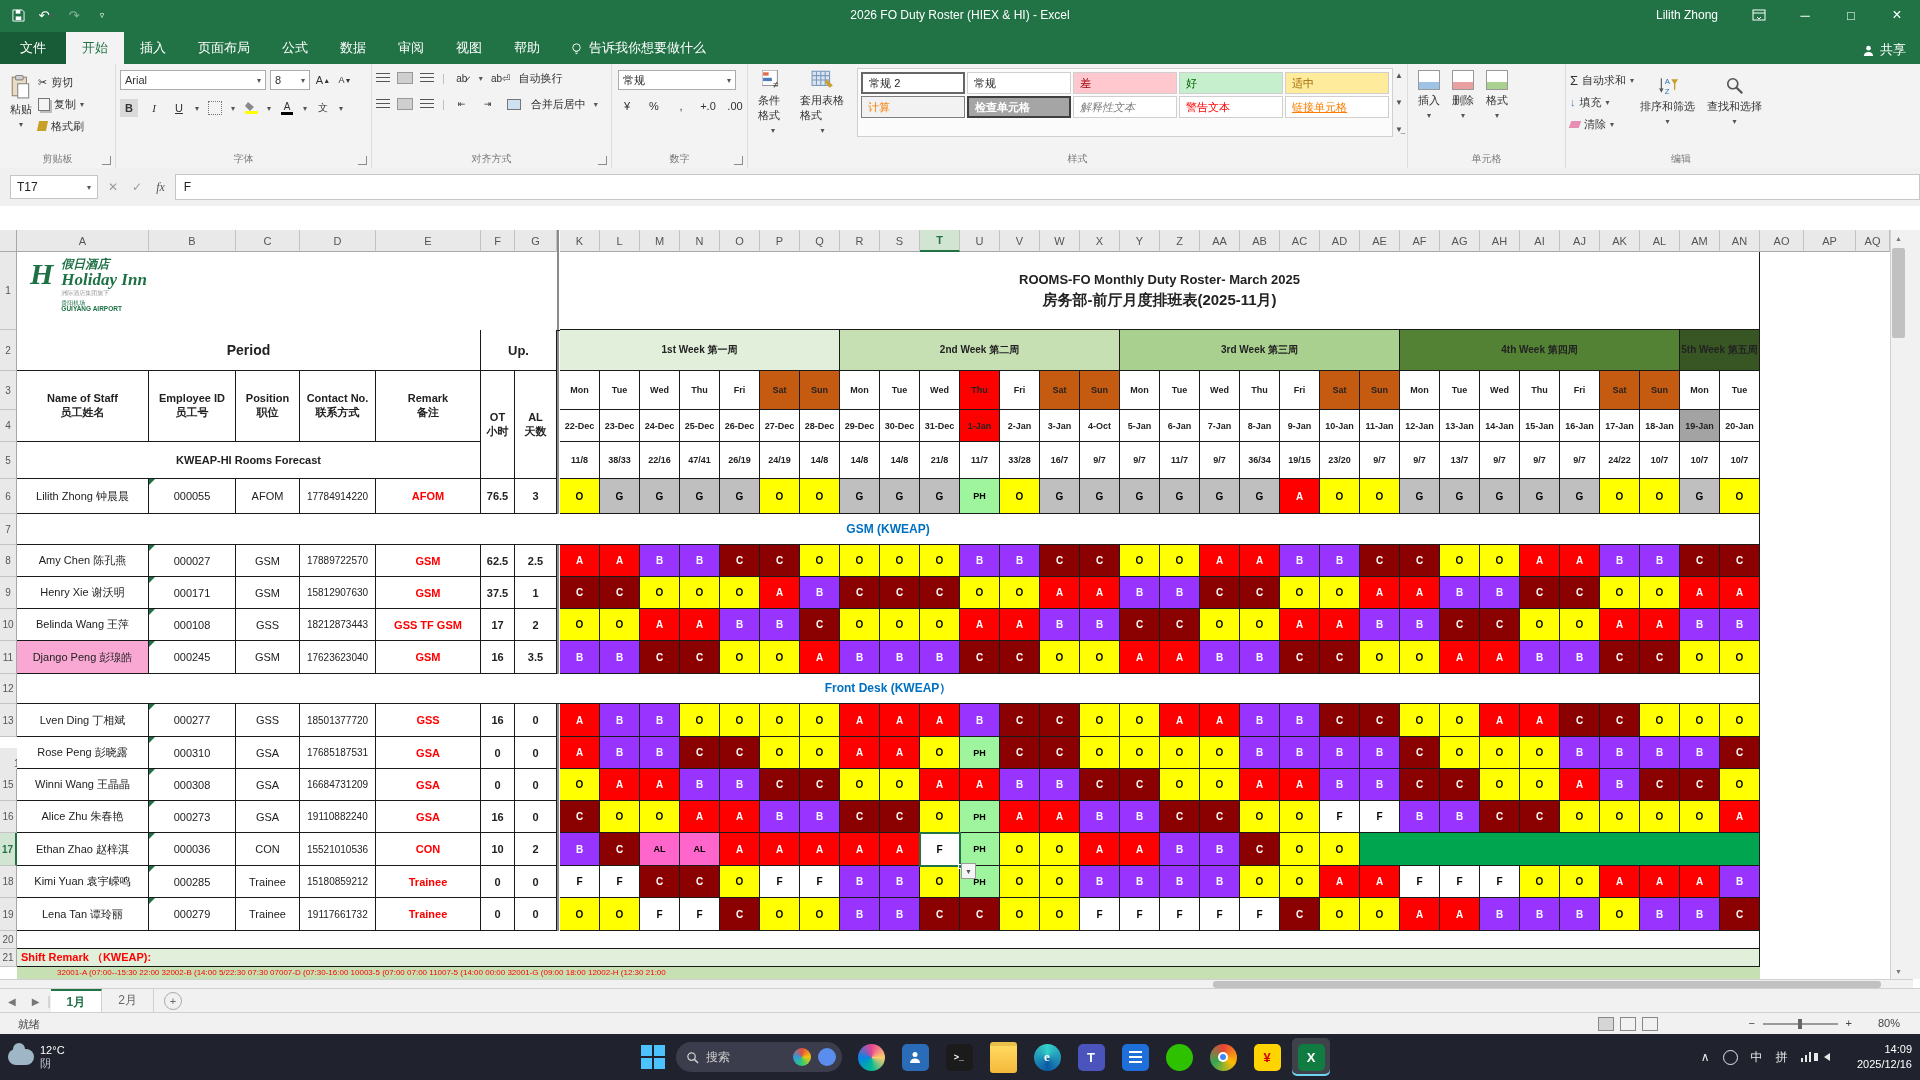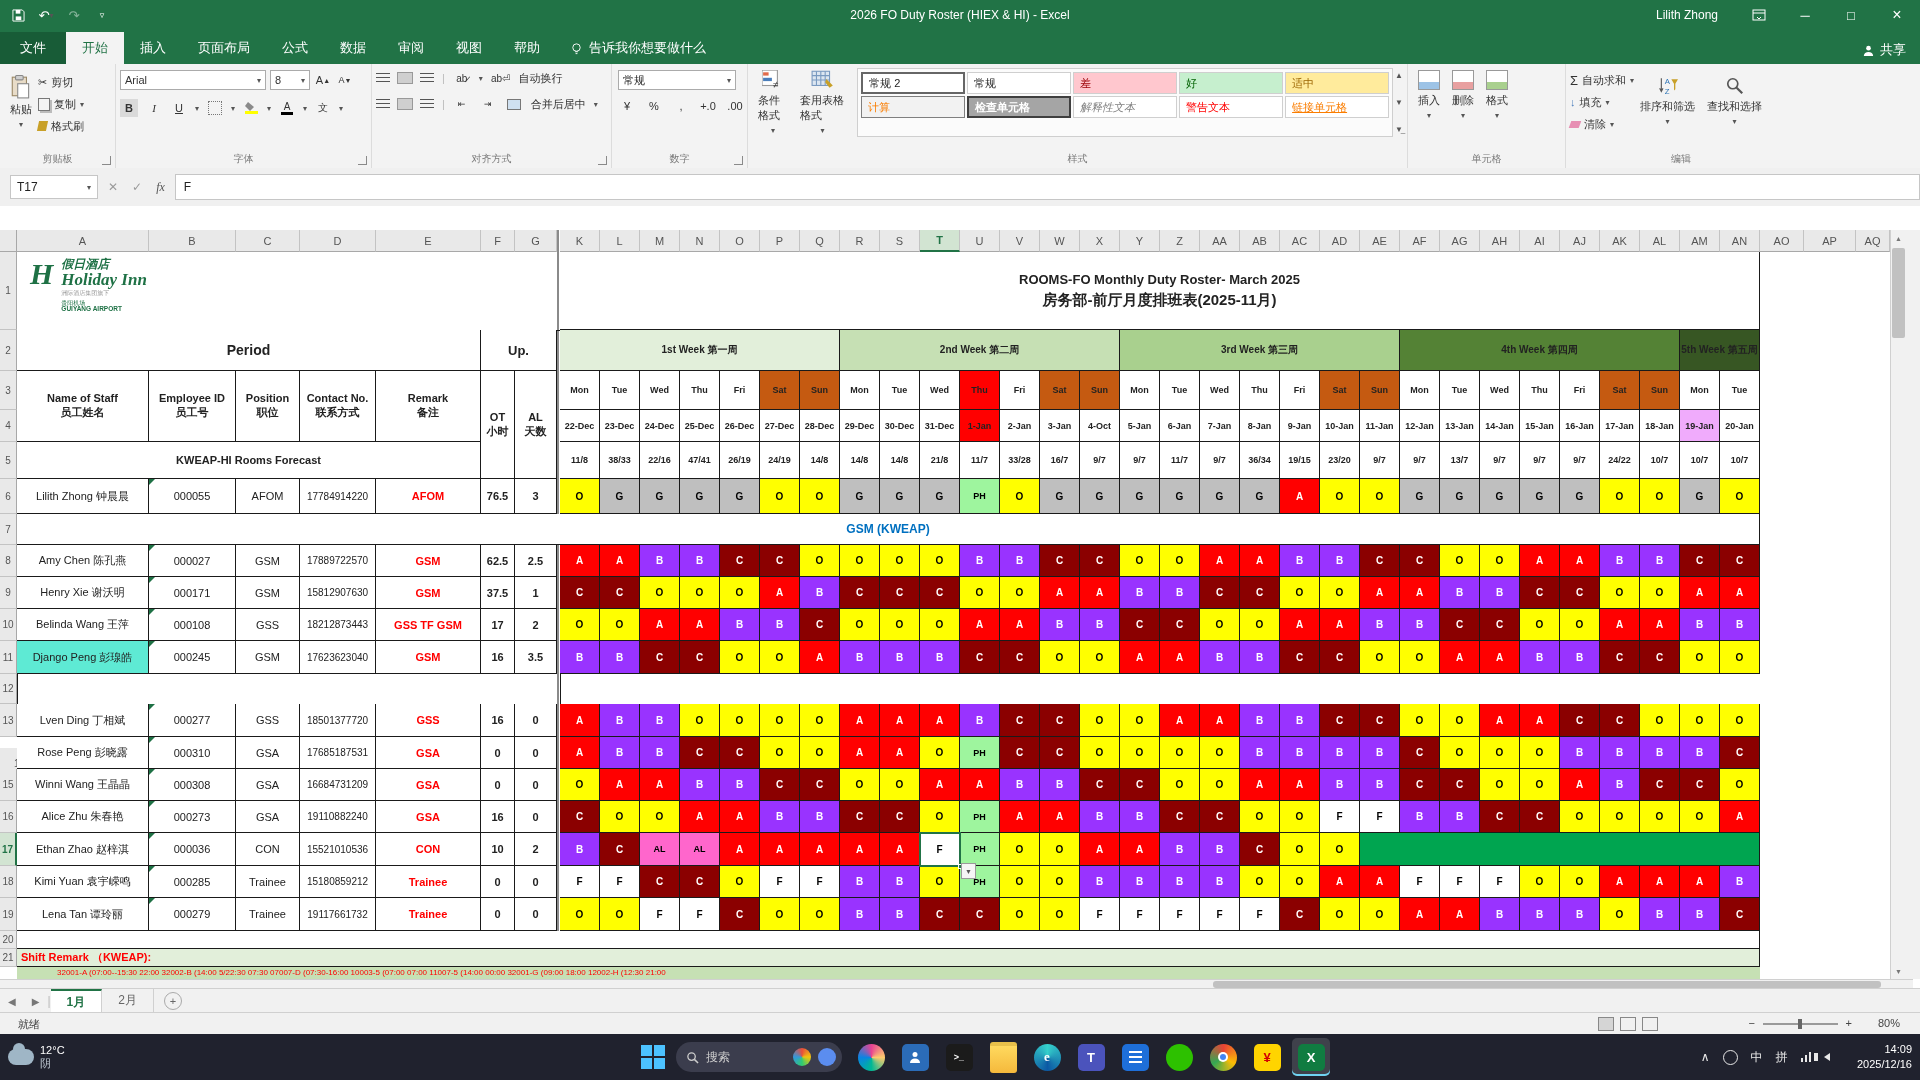--- a/index.html
+++ b/index.html
@@ -558,21 +558,21 @@
       <div class="cell" style="position: absolute; left: 1280px; top: 410px; width: 40px; height: 32px; box-sizing: border-box; display: flex; align-items: center; justify-content: center; text-align: center; font-size: 9px; overflow: hidden; font-weight: bold; background: rgb(255, 255, 255);">9-Jan</div>
       <div class="cell" style="position: absolute; left: 1320px; top: 410px; width: 40px; height: 32px; box-sizing: border-box; display: flex; align-items: center; justify-content: center; text-align: center; font-size: 9px; overflow: hidden; font-weight: bold; background: rgb(255, 255, 255);">10-Jan</div>
       <div class="cell" style="position: absolute; left: 1360px; top: 410px; width: 40px; height: 32px; box-sizing: border-box; display: flex; align-items: center; justify-content: center; text-align: center; font-size: 9px; overflow: hidden; font-weight: bold; background: rgb(255, 255, 255);">11-Jan</div>
       <div class="cell" style="position: absolute; left: 1400px; top: 410px; width: 40px; height: 32px; box-sizing: border-box; display: flex; align-items: center; justify-content: center; text-align: center; font-size: 9px; overflow: hidden; font-weight: bold; background: rgb(255, 255, 255);">12-Jan</div>
       <div class="cell" style="position: absolute; left: 1440px; top: 410px; width: 40px; height: 32px; box-sizing: border-box; display: flex; align-items: center; justify-content: center; text-align: center; font-size: 9px; overflow: hidden; font-weight: bold; background: rgb(255, 255, 255);">13-Jan</div>
       <div class="cell" style="position: absolute; left: 1480px; top: 410px; width: 40px; height: 32px; box-sizing: border-box; display: flex; align-items: center; justify-content: center; text-align: center; font-size: 9px; overflow: hidden; font-weight: bold; background: rgb(255, 255, 255);">14-Jan</div>
       <div class="cell" style="position: absolute; left: 1520px; top: 410px; width: 40px; height: 32px; box-sizing: border-box; display: flex; align-items: center; justify-content: center; text-align: center; font-size: 9px; overflow: hidden; font-weight: bold; background: rgb(255, 255, 255);">15-Jan</div>
       <div class="cell" style="position: absolute; left: 1560px; top: 410px; width: 40px; height: 32px; box-sizing: border-box; display: flex; align-items: center; justify-content: center; text-align: center; font-size: 9px; overflow: hidden; font-weight: bold; background: rgb(255, 255, 255);">16-Jan</div>
       <div class="cell" style="position: absolute; left: 1600px; top: 410px; width: 40px; height: 32px; box-sizing: border-box; display: flex; align-items: center; justify-content: center; text-align: center; font-size: 9px; overflow: hidden; font-weight: bold; background: rgb(255, 255, 255);">17-Jan</div>
       <div class="cell" style="position: absolute; left: 1640px; top: 410px; width: 40px; height: 32px; box-sizing: border-box; display: flex; align-items: center; justify-content: center; text-align: center; font-size: 9px; overflow: hidden; font-weight: bold; background: rgb(255, 255, 255);">18-Jan</div>
-      <div class="cell" style="position: absolute; left: 1680px; top: 410px; width: 40px; height: 32px; box-sizing: border-box; display: flex; align-items: center; justify-content: center; text-align: center; font-size: 9px; overflow: hidden; font-weight: bold; background: #f0abfc;">19-Jan</div>
+      <div class="cell" style="position: absolute; left: 1680px; top: 410px; width: 40px; height: 32px; box-sizing: border-box; display: flex; align-items: center; justify-content: center; text-align: center; font-size: 9px; overflow: hidden; font-weight: bold; background: #a3a3a3;">19-Jan</div>
       <div class="cell" style="position: absolute; left: 1720px; top: 410px; width: 40px; height: 32px; box-sizing: border-box; display: flex; align-items: center; justify-content: center; text-align: center; font-size: 9px; overflow: hidden; font-weight: bold; background: rgb(255, 255, 255);">20-Jan</div>
       <div class="cell" style="position: absolute; left: 560px; top: 442px; width: 40px; height: 37px; box-sizing: border-box; display: flex; align-items: center; justify-content: center; text-align: center; font-size: 9px; overflow: hidden; font-weight: bold; background: rgb(255, 255, 255);">11/8</div>
       <div class="cell" style="position: absolute; left: 600px; top: 442px; width: 40px; height: 37px; box-sizing: border-box; display: flex; align-items: center; justify-content: center; text-align: center; font-size: 9px; overflow: hidden; font-weight: bold; background: rgb(255, 255, 255);">38/33</div>
       <div class="cell" style="position: absolute; left: 640px; top: 442px; width: 40px; height: 37px; box-sizing: border-box; display: flex; align-items: center; justify-content: center; text-align: center; font-size: 9px; overflow: hidden; font-weight: bold; background: rgb(255, 255, 255);">22/16</div>
       <div class="cell" style="position: absolute; left: 680px; top: 442px; width: 40px; height: 37px; box-sizing: border-box; display: flex; align-items: center; justify-content: center; text-align: center; font-size: 9px; overflow: hidden; font-weight: bold; background: rgb(255, 255, 255);">47/41</div>
       <div class="cell" style="position: absolute; left: 720px; top: 442px; width: 40px; height: 37px; box-sizing: border-box; display: flex; align-items: center; justify-content: center; text-align: center; font-size: 9px; overflow: hidden; font-weight: bold; background: rgb(255, 255, 255);">26/19</div>
       <div class="cell" style="position: absolute; left: 760px; top: 442px; width: 40px; height: 37px; box-sizing: border-box; display: flex; align-items: center; justify-content: center; text-align: center; font-size: 9px; overflow: hidden; font-weight: bold; background: rgb(255, 255, 255);">24/19</div>
       <div class="cell" style="position: absolute; left: 800px; top: 442px; width: 40px; height: 37px; box-sizing: border-box; display: flex; align-items: center; justify-content: center; text-align: center; font-size: 9px; overflow: hidden; font-weight: bold; background: rgb(255, 255, 255);">14/8</div>
       <div class="cell" style="position: absolute; left: 840px; top: 442px; width: 40px; height: 37px; box-sizing: border-box; display: flex; align-items: center; justify-content: center; text-align: center; font-size: 9px; overflow: hidden; font-weight: bold; background: rgb(255, 255, 255);">14/8</div>
       <div class="cell" style="position: absolute; left: 880px; top: 442px; width: 40px; height: 37px; box-sizing: border-box; display: flex; align-items: center; justify-content: center; text-align: center; font-size: 9px; overflow: hidden; font-weight: bold; background: rgb(255, 255, 255);">14/8</div>
@@ -739,21 +739,21 @@
       <div class="cell" style="position: absolute; left: 1360px; top: 609px; width: 40px; height: 32px; box-sizing: border-box; display: flex; align-items: center; justify-content: center; text-align: center; font-size: 10px; overflow: hidden; background: rgb(153, 51, 255); color: rgb(255, 255, 255); font-weight: bold;">B</div>
       <div class="cell" style="position: absolute; left: 1400px; top: 609px; width: 40px; height: 32px; box-sizing: border-box; display: flex; align-items: center; justify-content: center; text-align: center; font-size: 10px; overflow: hidden; background: rgb(153, 51, 255); color: rgb(255, 255, 255); font-weight: bold;">B</div>
       <div class="cell" style="position: absolute; left: 1440px; top: 609px; width: 40px; height: 32px; box-sizing: border-box; display: flex; align-items: center; justify-content: center; text-align: center; font-size: 10px; overflow: hidden; background: rgb(139, 0, 0); color: rgb(255, 255, 255); font-weight: bold;">C</div>
       <div class="cell" style="position: absolute; left: 1480px; top: 609px; width: 40px; height: 32px; box-sizing: border-box; display: flex; align-items: center; justify-content: center; text-align: center; font-size: 10px; overflow: hidden; background: rgb(139, 0, 0); color: rgb(255, 255, 255); font-weight: bold;">C</div>
       <div class="cell" style="position: absolute; left: 1520px; top: 609px; width: 40px; height: 32px; box-sizing: border-box; display: flex; align-items: center; justify-content: center; text-align: center; font-size: 10px; overflow: hidden; background: rgb(255, 255, 0); color: rgb(0, 0, 0); font-weight: bold;">O</div>
       <div class="cell" style="position: absolute; left: 1560px; top: 609px; width: 40px; height: 32px; box-sizing: border-box; display: flex; align-items: center; justify-content: center; text-align: center; font-size: 10px; overflow: hidden; background: rgb(255, 255, 0); color: rgb(0, 0, 0); font-weight: bold;">O</div>
       <div class="cell" style="position: absolute; left: 1600px; top: 609px; width: 40px; height: 32px; box-sizing: border-box; display: flex; align-items: center; justify-content: center; text-align: center; font-size: 10px; overflow: hidden; background: rgb(255, 0, 0); color: rgb(255, 255, 255); font-weight: bold;">A</div>
       <div class="cell" style="position: absolute; left: 1640px; top: 609px; width: 40px; height: 32px; box-sizing: border-box; display: flex; align-items: center; justify-content: center; text-align: center; font-size: 10px; overflow: hidden; background: rgb(255, 0, 0); color: rgb(255, 255, 255); font-weight: bold;">A</div>
       <div class="cell" style="position: absolute; left: 1680px; top: 609px; width: 40px; height: 32px; box-sizing: border-box; display: flex; align-items: center; justify-content: center; text-align: center; font-size: 10px; overflow: hidden; background: rgb(153, 51, 255); color: rgb(255, 255, 255); font-weight: bold;">B</div>
       <div class="cell" style="position: absolute; left: 1720px; top: 609px; width: 40px; height: 32px; box-sizing: border-box; display: flex; align-items: center; justify-content: center; text-align: center; font-size: 10px; overflow: hidden; background: rgb(153, 51, 255); color: rgb(255, 255, 255); font-weight: bold;">B</div>
-      <div class="cell" style="position: absolute; left: 17px; top: 641px; width: 132px; height: 33px; box-sizing: border-box; display: flex; align-items: center; justify-content: center; text-align: center; font-size: 11px; overflow: hidden; background: #5eead4;">Django Peng 彭瑔皓</div>
+      <div class="cell" style="position: absolute; left: 17px; top: 641px; width: 132px; height: 33px; box-sizing: border-box; display: flex; align-items: center; justify-content: center; text-align: center; font-size: 11px; overflow: hidden; background: #f9a8d4;">Django Peng 彭瑔皓</div>
       <div class="cell" style="position: absolute; left: 149px; top: 641px; width: 87px; height: 33px; box-sizing: border-box; display: flex; align-items: center; justify-content: center; text-align: center; font-size: 11px; overflow: hidden; background: rgb(255, 255, 255);">000245<div class="tri"></div></div>
       <div class="cell" style="position: absolute; left: 236px; top: 641px; width: 64px; height: 33px; box-sizing: border-box; display: flex; align-items: center; justify-content: center; text-align: center; font-size: 11px; overflow: hidden; background: rgb(255, 255, 255);">GSM</div>
       <div class="cell" style="position: absolute; left: 300px; top: 641px; width: 76px; height: 33px; box-sizing: border-box; display: flex; align-items: center; justify-content: center; text-align: center; font-size: 10px; overflow: hidden; background: rgb(255, 255, 255);">17623623040</div>
       <div class="cell" style="position: absolute; left: 376px; top: 641px; width: 105px; height: 33px; box-sizing: border-box; display: flex; align-items: center; justify-content: center; text-align: center; font-size: 11px; overflow: hidden; background: rgb(255, 255, 255); color: rgb(255, 0, 0); font-weight: bold;">GSM</div>
       <div class="cell" style="position: absolute; left: 481px; top: 641px; width: 34px; height: 33px; box-sizing: border-box; display: flex; align-items: center; justify-content: center; text-align: center; font-size: 11px; overflow: hidden; background: rgb(255, 255, 255); font-weight: bold;">16</div>
       <div class="cell" style="position: absolute; left: 515px; top: 641px; width: 42px; height: 33px; box-sizing: border-box; display: flex; align-items: center; justify-content: center; text-align: center; font-size: 11px; overflow: hidden; background: rgb(255, 255, 255); font-weight: bold;">3.5</div>
       <div class="cell" style="position: absolute; left: 560px; top: 641px; width: 40px; height: 33px; box-sizing: border-box; display: flex; align-items: center; justify-content: center; text-align: center; font-size: 10px; overflow: hidden; background: rgb(153, 51, 255); color: rgb(255, 255, 255); font-weight: bold;">B</div>
       <div class="cell" style="position: absolute; left: 600px; top: 641px; width: 40px; height: 33px; box-sizing: border-box; display: flex; align-items: center; justify-content: center; text-align: center; font-size: 10px; overflow: hidden; background: rgb(153, 51, 255); color: rgb(255, 255, 255); font-weight: bold;">B</div>
       <div class="cell" style="position: absolute; left: 640px; top: 641px; width: 40px; height: 33px; box-sizing: border-box; display: flex; align-items: center; justify-content: center; text-align: center; font-size: 10px; overflow: hidden; background: rgb(139, 0, 0); color: rgb(255, 255, 255); font-weight: bold;">C</div>
       <div class="cell" style="position: absolute; left: 680px; top: 641px; width: 40px; height: 33px; box-sizing: border-box; display: flex; align-items: center; justify-content: center; text-align: center; font-size: 10px; overflow: hidden; background: rgb(139, 0, 0); color: rgb(255, 255, 255); font-weight: bold;">C</div>
@@ -776,20 +776,21 @@
       <div class="cell" style="position: absolute; left: 1360px; top: 641px; width: 40px; height: 33px; box-sizing: border-box; display: flex; align-items: center; justify-content: center; text-align: center; font-size: 10px; overflow: hidden; background: rgb(255, 255, 0); color: rgb(0, 0, 0); font-weight: bold;">O</div>
       <div class="cell" style="position: absolute; left: 1400px; top: 641px; width: 40px; height: 33px; box-sizing: border-box; display: flex; align-items: center; justify-content: center; text-align: center; font-size: 10px; overflow: hidden; background: rgb(255, 255, 0); color: rgb(0, 0, 0); font-weight: bold;">O</div>
       <div class="cell" style="position: absolute; left: 1440px; top: 641px; width: 40px; height: 33px; box-sizing: border-box; display: flex; align-items: center; justify-content: center; text-align: center; font-size: 10px; overflow: hidden; background: rgb(255, 0, 0); color: rgb(255, 255, 255); font-weight: bold;">A</div>
       <div class="cell" style="position: absolute; left: 1480px; top: 641px; width: 40px; height: 33px; box-sizing: border-box; display: flex; align-items: center; justify-content: center; text-align: center; font-size: 10px; overflow: hidden; background: rgb(255, 0, 0); color: rgb(255, 255, 255); font-weight: bold;">A</div>
       <div class="cell" style="position: absolute; left: 1520px; top: 641px; width: 40px; height: 33px; box-sizing: border-box; display: flex; align-items: center; justify-content: center; text-align: center; font-size: 10px; overflow: hidden; background: rgb(153, 51, 255); color: rgb(255, 255, 255); font-weight: bold;">B</div>
       <div class="cell" style="position: absolute; left: 1560px; top: 641px; width: 40px; height: 33px; box-sizing: border-box; display: flex; align-items: center; justify-content: center; text-align: center; font-size: 10px; overflow: hidden; background: rgb(153, 51, 255); color: rgb(255, 255, 255); font-weight: bold;">B</div>
       <div class="cell" style="position: absolute; left: 1600px; top: 641px; width: 40px; height: 33px; box-sizing: border-box; display: flex; align-items: center; justify-content: center; text-align: center; font-size: 10px; overflow: hidden; background: rgb(139, 0, 0); color: rgb(255, 255, 255); font-weight: bold;">C</div>
       <div class="cell" style="position: absolute; left: 1640px; top: 641px; width: 40px; height: 33px; box-sizing: border-box; display: flex; align-items: center; justify-content: center; text-align: center; font-size: 10px; overflow: hidden; background: rgb(139, 0, 0); color: rgb(255, 255, 255); font-weight: bold;">C</div>
       <div class="cell" style="position: absolute; left: 1680px; top: 641px; width: 40px; height: 33px; box-sizing: border-box; display: flex; align-items: center; justify-content: center; text-align: center; font-size: 10px; overflow: hidden; background: rgb(255, 255, 0); color: rgb(0, 0, 0); font-weight: bold;">O</div>
       <div class="cell" style="position: absolute; left: 1720px; top: 641px; width: 40px; height: 33px; box-sizing: border-box; display: flex; align-items: center; justify-content: center; text-align: center; font-size: 10px; overflow: hidden; background: rgb(255, 255, 0); color: rgb(0, 0, 0); font-weight: bold;">O</div>
+      <div class="cell" style="position: absolute; left: 17px; top: 674px; width: 1743px; height: 30px; box-sizing: border-box; display: flex; align-items: center; justify-content: center; text-align: center; font-size: 12px; overflow: hidden; font-weight: bold; color: rgb(0, 112, 192); background: rgb(255, 255, 255);">Front Desk (KWEAP）</div>
       <div class="cell" style="position: absolute; left: 17px; top: 704px; width: 132px; height: 33px; box-sizing: border-box; display: flex; align-items: center; justify-content: center; text-align: center; font-size: 11px; overflow: hidden; background: rgb(255, 255, 255);">Lven Ding 丁相斌</div>
       <div class="cell" style="position: absolute; left: 149px; top: 704px; width: 87px; height: 33px; box-sizing: border-box; display: flex; align-items: center; justify-content: center; text-align: center; font-size: 11px; overflow: hidden; background: rgb(255, 255, 255);">000277<div class="tri"></div></div>
       <div class="cell" style="position: absolute; left: 236px; top: 704px; width: 64px; height: 33px; box-sizing: border-box; display: flex; align-items: center; justify-content: center; text-align: center; font-size: 11px; overflow: hidden; background: rgb(255, 255, 255);">GSS</div>
       <div class="cell" style="position: absolute; left: 300px; top: 704px; width: 76px; height: 33px; box-sizing: border-box; display: flex; align-items: center; justify-content: center; text-align: center; font-size: 10px; overflow: hidden; background: rgb(255, 255, 255);">18501377720</div>
       <div class="cell" style="position: absolute; left: 376px; top: 704px; width: 105px; height: 33px; box-sizing: border-box; display: flex; align-items: center; justify-content: center; text-align: center; font-size: 11px; overflow: hidden; background: rgb(255, 255, 255); color: rgb(255, 0, 0); font-weight: bold;">GSS</div>
       <div class="cell" style="position: absolute; left: 481px; top: 704px; width: 34px; height: 33px; box-sizing: border-box; display: flex; align-items: center; justify-content: center; text-align: center; font-size: 11px; overflow: hidden; background: rgb(255, 255, 255); font-weight: bold;">16</div>
       <div class="cell" style="position: absolute; left: 515px; top: 704px; width: 42px; height: 33px; box-sizing: border-box; display: flex; align-items: center; justify-content: center; text-align: center; font-size: 11px; overflow: hidden; background: rgb(255, 255, 255); font-weight: bold;">0</div>
       <div class="cell" style="position: absolute; left: 560px; top: 704px; width: 40px; height: 33px; box-sizing: border-box; display: flex; align-items: center; justify-content: center; text-align: center; font-size: 10px; overflow: hidden; background: rgb(255, 0, 0); color: rgb(255, 255, 255); font-weight: bold;">A</div>
       <div class="cell" style="position: absolute; left: 600px; top: 704px; width: 40px; height: 33px; box-sizing: border-box; display: flex; align-items: center; justify-content: center; text-align: center; font-size: 10px; overflow: hidden; background: rgb(153, 51, 255); color: rgb(255, 255, 255); font-weight: bold;">B</div>
       <div class="cell" style="position: absolute; left: 640px; top: 704px; width: 40px; height: 33px; box-sizing: border-box; display: flex; align-items: center; justify-content: center; text-align: center; font-size: 10px; overflow: hidden; background: rgb(153, 51, 255); color: rgb(255, 255, 255); font-weight: bold;">B</div>

